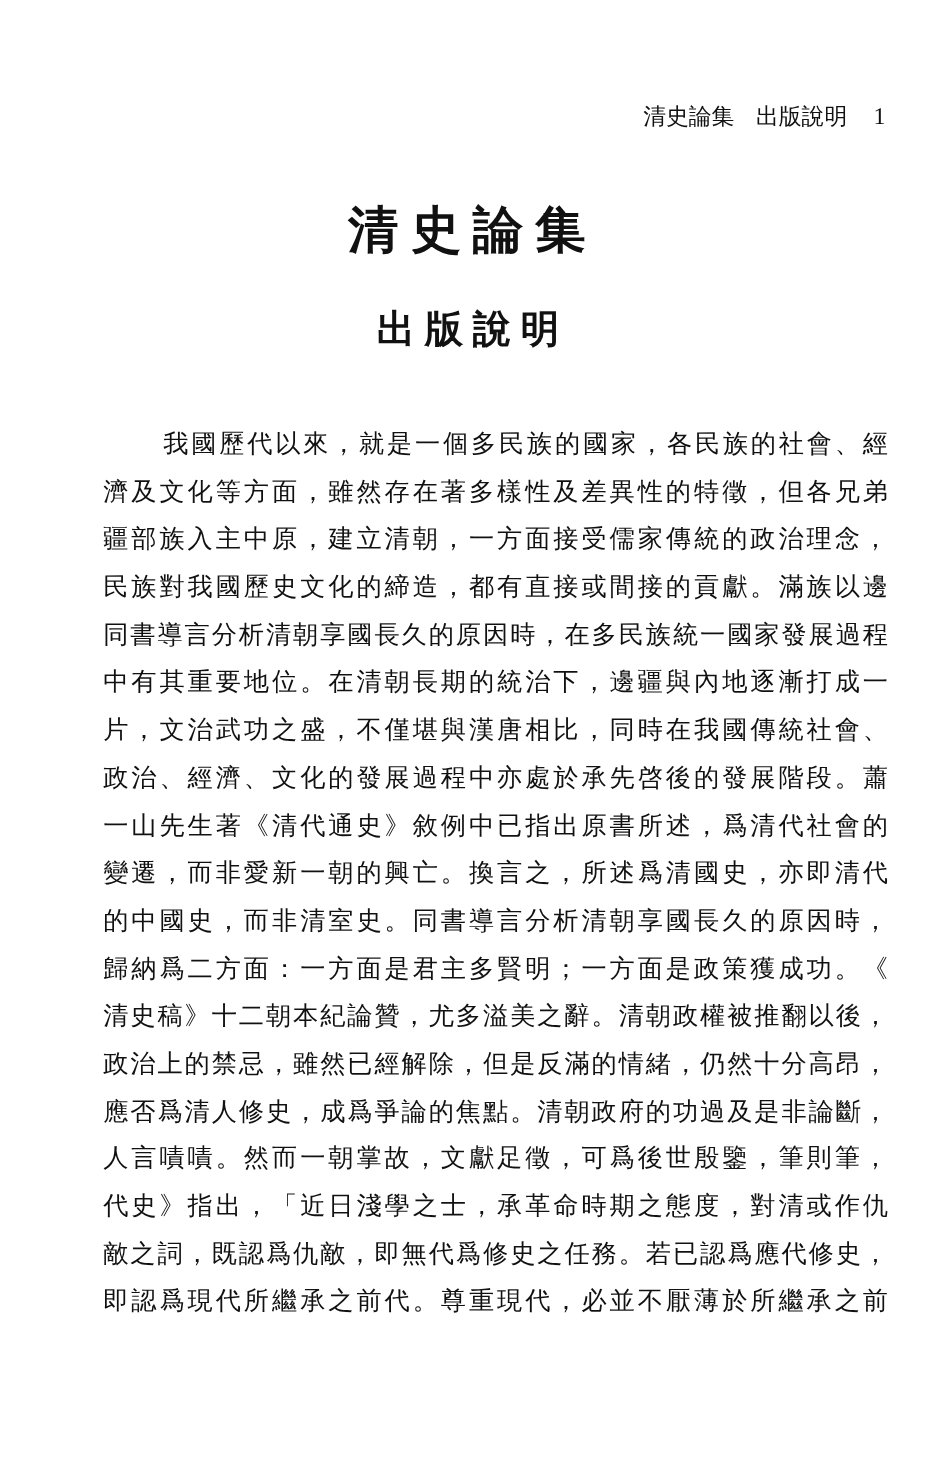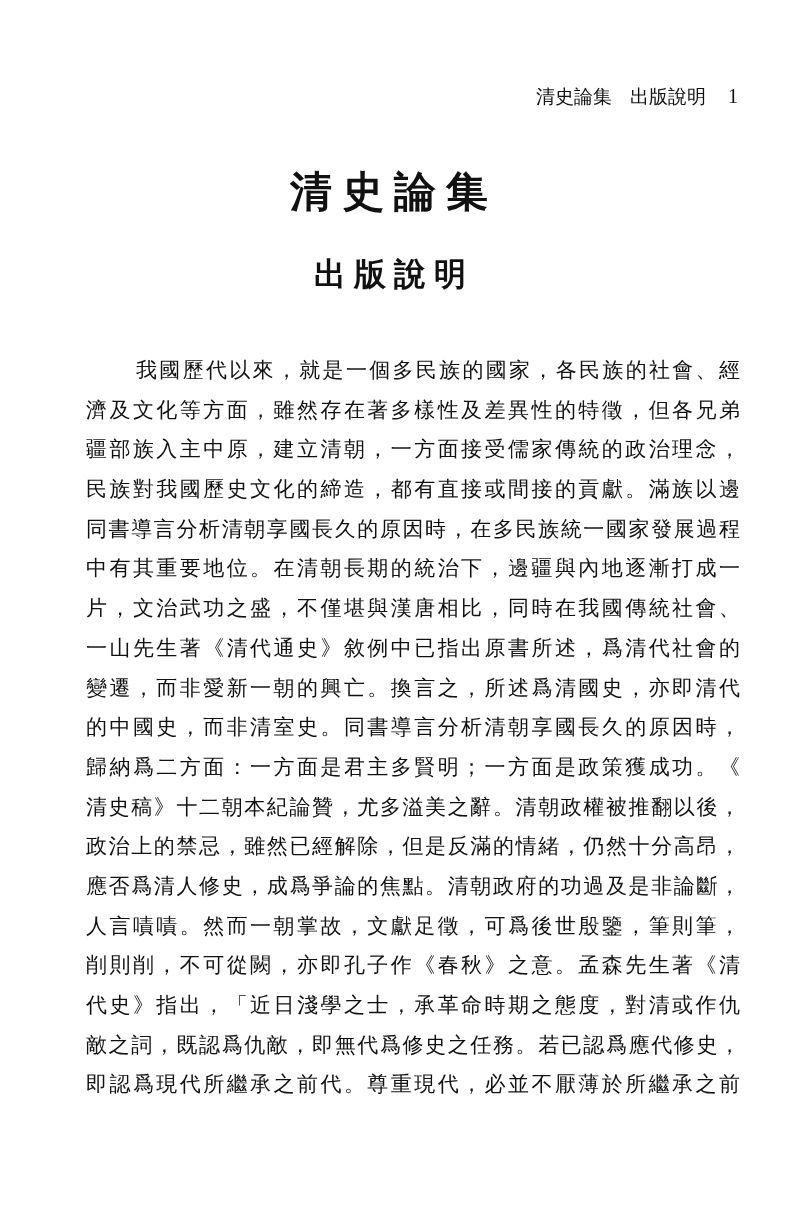--- a/index.html
+++ b/index.html
@@ -85,25 +85,25 @@
 <div class="subtitle">出版說明</div>
 
 <div class="body-text">
   <div class="line indent">我國歷代以來，就是一個多民族的國家，各民族的社會、經</div>
   <div class="line">濟及文化等方面，雖然存在著多樣性及差異性的特徵，但各兄弟</div>
   <div class="line">疆部族入主中原，建立清朝，一方面接受儒家傳統的政治理念，</div>
   <div class="line">民族對我國歷史文化的締造，都有直接或間接的貢獻。滿族以邊</div>
   <div class="line">同書導言分析清朝享國長久的原因時，在多民族統一國家發展過程</div>
   <div class="line">中有其重要地位。在清朝長期的統治下，邊疆與內地逐漸打成一</div>
   <div class="line">片，文治武功之盛，不僅堪與漢唐相比，同時在我國傳統社會、</div>
+  <div class="line">政治、經濟、文化的發展過程中亦處於承先啓後的發展階段。蕭</div>
   <div class="line">一山先生著《清代通史》敘例中已指出原書所述，爲清代社會的</div>
   <div class="line">變遷，而非愛新一朝的興亡。換言之，所述爲清國史，亦即清代</div>
   <div class="line">的中國史，而非清室史。同書導言分析清朝享國長久的原因時，</div>
   <div class="line">歸納爲二方面：一方面是君主多賢明；一方面是政策獲成功。《</div>
   <div class="line">清史稿》十二朝本紀論贊，尤多溢美之辭。清朝政權被推翻以後，</div>
   <div class="line">政治上的禁忌，雖然已經解除，但是反滿的情緒，仍然十分高昂，</div>
   <div class="line">應否爲清人修史，成爲爭論的焦點。清朝政府的功過及是非論斷，</div>
   <div class="line">人言嘖嘖。然而一朝掌故，文獻足徵，可爲後世殷鑒，筆則筆，</div>
-  <div class="line">削則削，不可從闕，亦即孔子作《春秋》之意。孟森先生著《清</div>
   <div class="line">代史》指出，「近日淺學之士，承革命時期之態度，對清或作仇</div>
   <div class="line">敵之詞，既認爲仇敵，即無代爲修史之任務。若已認爲應代修史，</div>
   <div class="line">即認爲現代所繼承之前代。尊重現代，必並不厭薄於所繼承之前</div>
 </div>
 
 </body></html>

